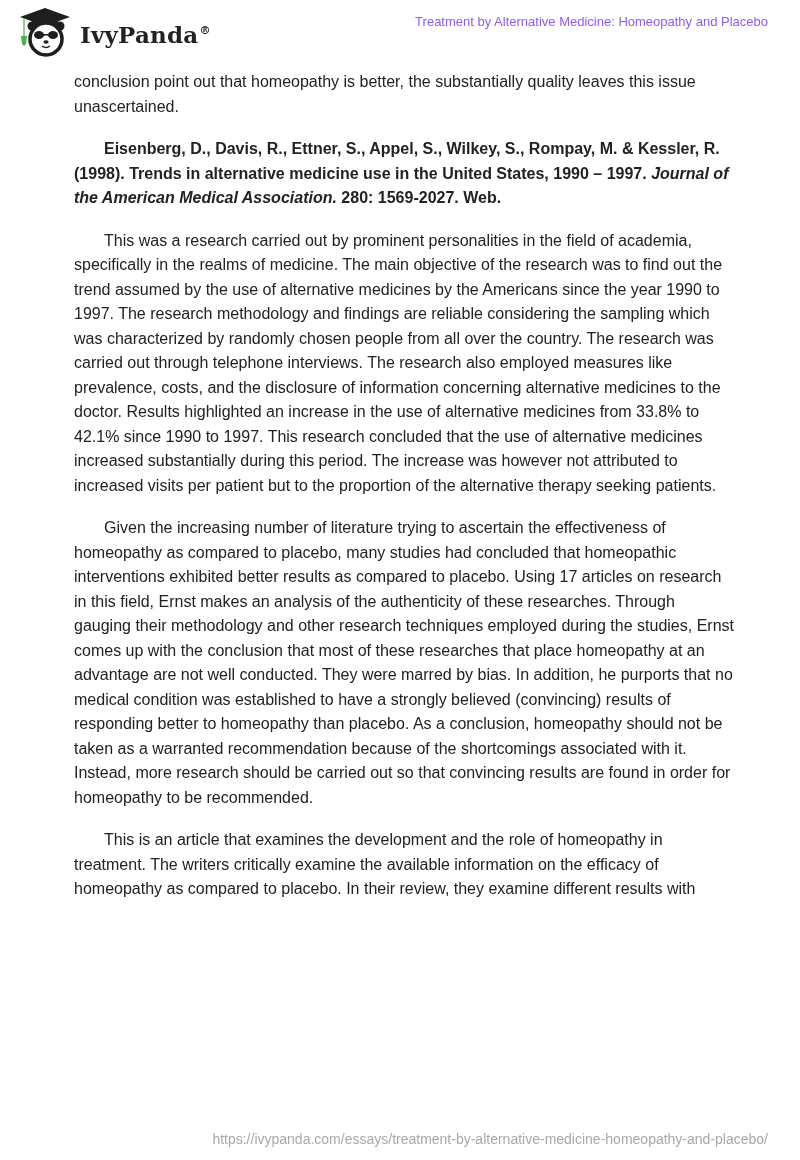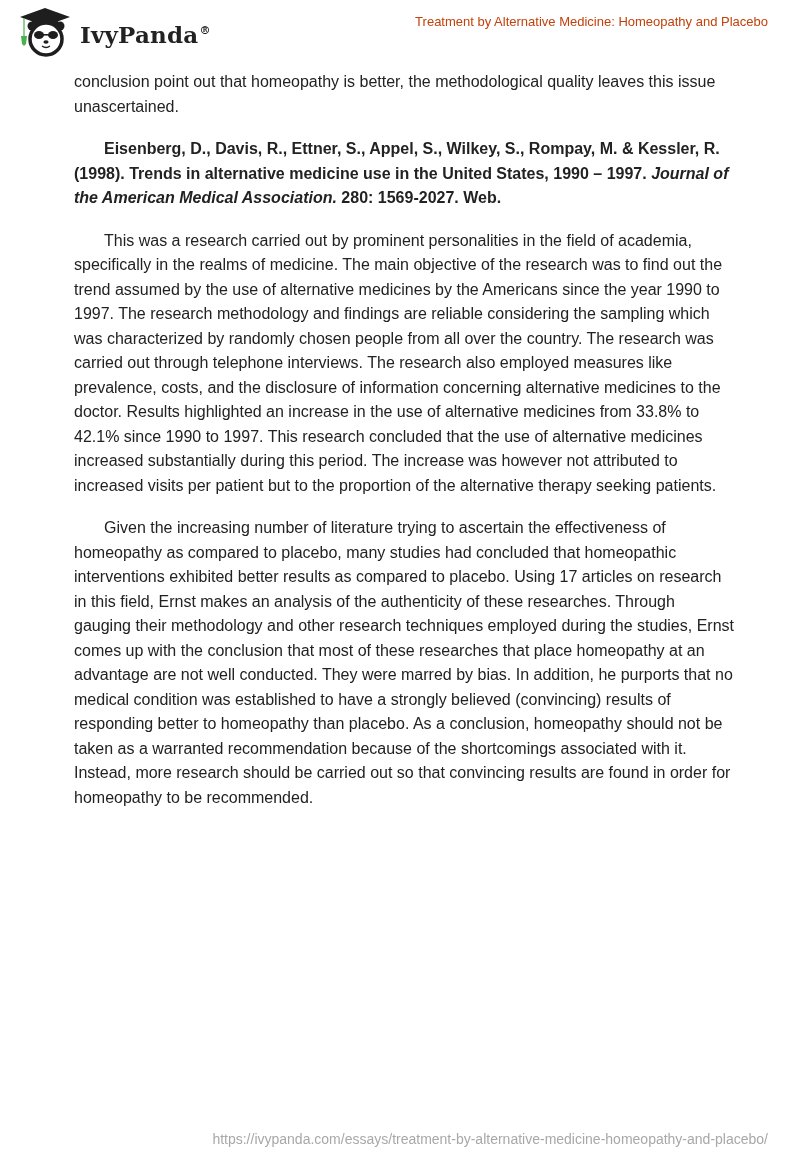--- a/index.html
+++ b/index.html
@@ -9,21 +9,21 @@
   }
   .header { position: absolute; left: 0; top: 0; width: 800px; height: 62px; }
   .logo { position: absolute; left: 16px; top: 6px; display: flex; align-items: center; }
   .logo-icon { width: 58px; height: 52px; display: block; }
   .logo-text {
     font-family: "DejaVu Serif", "Liberation Serif", serif; font-weight: bold;
     font-size: 23px; color: #222; margin-left: 6px; margin-top: 4px; letter-spacing: 0.2px;
   }
   .logo-reg { font-size: 11px; vertical-align: super; margin-left: 1px; }
   .header-title {
-    position: absolute; right: 32px; top: 14px; font-size: 13px; color: #c2410c;
+    position: absolute; right: 32px; top: 14px; font-size: 13px; color: #8b5cf6;
   }
   .content {
     position: absolute; left: 74px; top: 70px; width: 660px;
     font-size: 16px; line-height: 24.5px; color: #222;
   }
   .content p { margin: 0; }
   .para { text-indent: 30px; }
   .cont { text-indent: 0; }
   .ref { font-weight: bold; text-indent: 30px; }
   .gap { margin-top: 18px !important; }
@@ -56,22 +56,23 @@
 
       <ellipse cx="30" cy="36" rx="2.6" ry="1.8" fill="#1e1e1e"></ellipse>
       <path d="M26 40 Q30 43 34 40" stroke="#1e1e1e" stroke-width="1.4" fill="none"></path>
     </svg>
     <span class="logo-text"><span>IvyPanda</span><span class="logo-reg">®</span></span>
   </div>
   <div class="header-title">Treatment by Alternative Medicine: Homeopathy and Placebo</div>
 </div>
 
 <div class="content">
-  <p class="cont">conclusion point out that homeopathy is better, the methodological quality leaves this issue unascertained.</p>
+  <p class="cont">conclusion point out that homeopathy is better, the substantially quality leaves this issue unascertained.</p>
 
   <p class="ref gap"><span>Eisenberg, D., Davis, R., Ettner, S., Appel, S., Wilkey, S., Rompay, M. &amp; Kessler, R. (1998). Trends in alternative medicine use in the United States, 1990 – 1997. </span><i>Journal of the American Medical Association.</i><span> 280: 1569-2027. Web.</span></p>
   <p class="para gap">This was a research carried out by prominent personalities in the field of academia, specifically in the realms of medicine. The main objective of the research was to find out the trend assumed by the use of alternative medicines by the Americans since the year 1990 to 1997. The research methodology and findings are reliable considering the sampling which was characterized by randomly chosen people from all over the country. The research was carried out through telephone interviews. The research also employed measures like prevalence, costs, and the disclosure of information concerning alternative medicines to the doctor. Results highlighted an increase in the use of alternative medicines from 33.8% to 42.1% since 1990 to 1997. This research concluded that the use of alternative medicines increased substantially during this period. The increase was however not attributed to increased visits per patient but to the proportion of the alternative therapy seeking patients.</p>
 
   <p class="para gap">Given the increasing number of literature trying to ascertain the effectiveness of homeopathy as compared to placebo, many studies had concluded that homeopathic interventions exhibited better results as compared to placebo. Using 17 articles on research in this field, Ernst makes an analysis of the authenticity of these researches. Through gauging their methodology and other research techniques employed during the studies, Ernst comes up with the conclusion that most of these researches that place homeopathy at an advantage are not well conducted. They were marred by bias. In addition, he purports that no medical condition was established to have a strongly believed (convincing) results of responding better to homeopathy than placebo. As a conclusion, homeopathy should not be taken as a warranted recommendation because of the shortcomings associated with it. Instead, more research should be carried out so that convincing results are found in order for homeopathy to be recommended.</p>
 
+  <p class="para gap">This is an article that examines the development and the role of homeopathy in treatment. The writers critically examine the available information on the efficacy of homeopathy as compared to placebo. In their review, they examine different results with</p>
 </div>
 
 <div class="footer-url">https://ivypanda.com/essays/treatment-by-alternative-medicine-homeopathy-and-placebo/</div>
 
 </body></html>

